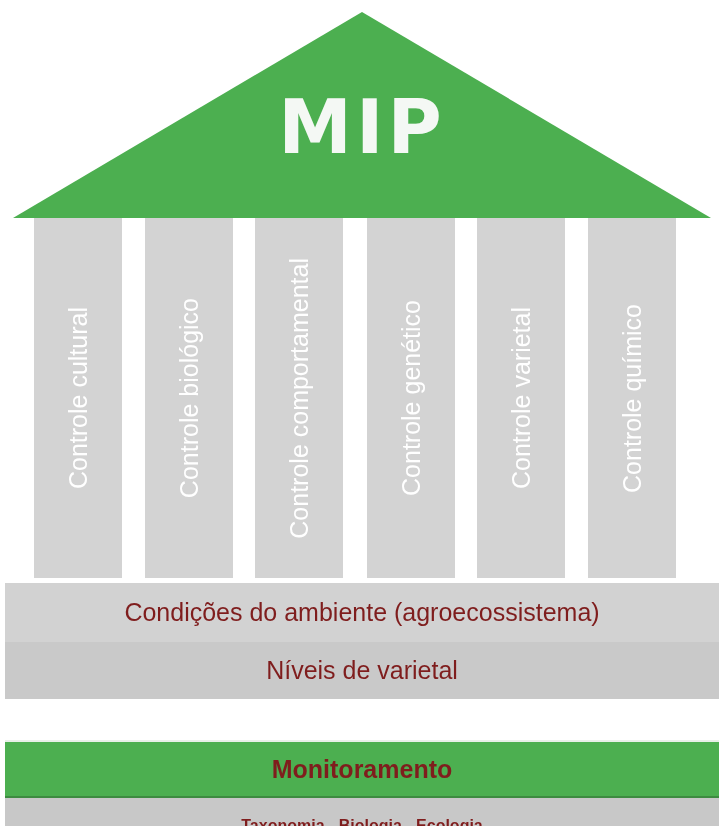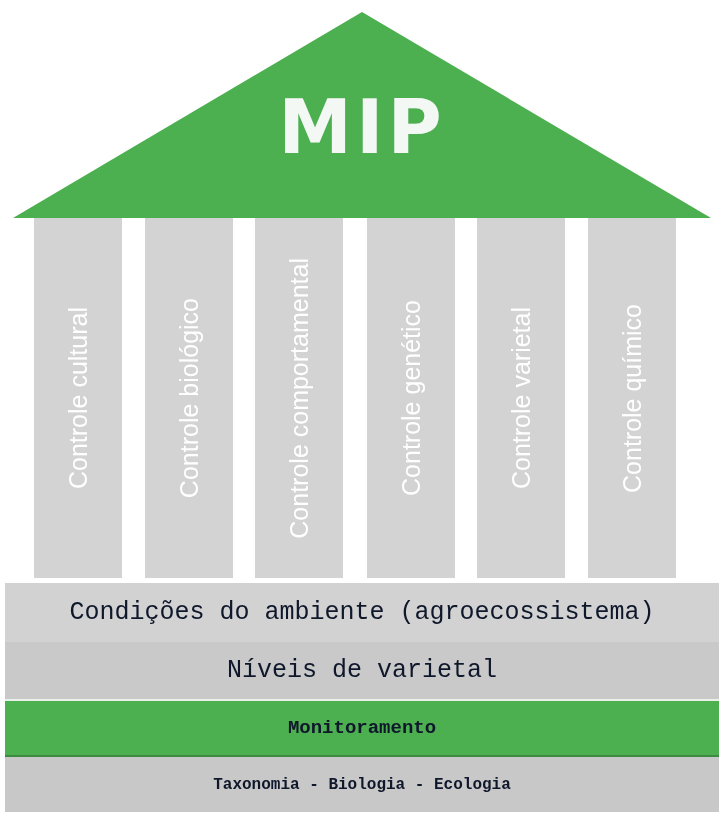--- a/index.html
+++ b/index.html
@@ -88,29 +88,29 @@
     position: absolute;
     left: 5px;
     top: 583px;
     width: 714px;
   }
   .base-bar {
     width: 100%;
     display: flex;
     align-items: center;
     justify-content: center;
-    color: #0f172a;
-    font-family: Liberation Mono, monospace;
+    color: #7f1d1d;
+    font-family: Liberation Sans, sans-serif;
     user-select: none;
     box-sizing: border-box;
   }
   .bar-1 { height: 59px; background: #d2d2d2; font-size: 25px; }
   .bar-2 { height: 57px; background: #c9c9c9; font-size: 25px; }
-  .bar-3 { height: 58px; background: #4caf50; font-size: 19px; font-weight: bold;
-           border-top: 2px solid #e8f0e8; border-bottom: 2px solid #3d8b40; }
+  .bar-3 { height: 58px; background: #4caf50; font-size: 25px; font-weight: bold;
+           border-top: 2px solid #e8f0e8; border-bottom: 2px solid #3d8b40; margin-top: 41px; }
   .bar-4 { height: 55px; background: #c8c8c8; font-size: 16px; font-weight: bold; }
 </style>
 </head>
 <body>
 
 <div id="diagram">
 
   <div class="roof-wrap">
     <svg class="roof-svg" viewBox="0 0 724 220" preserveAspectRatio="none">
       <polygon points="362,12 711,218 13,218" fill="#4caf50"></polygon>

